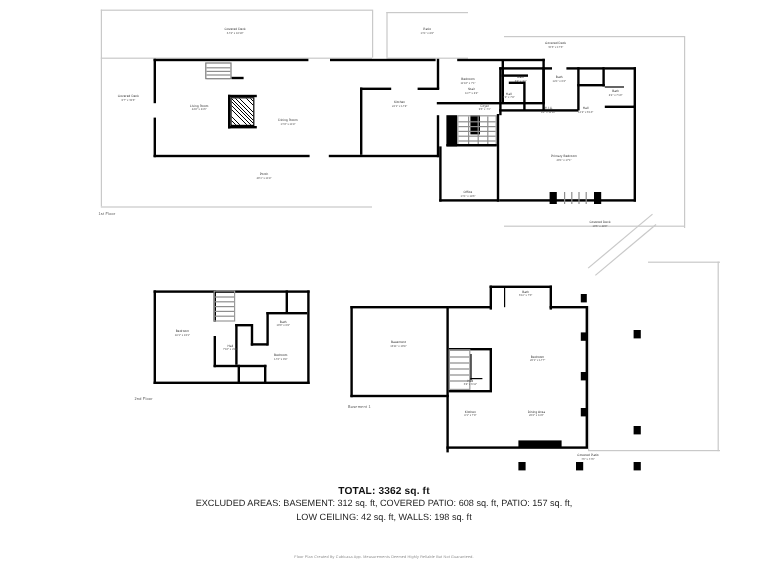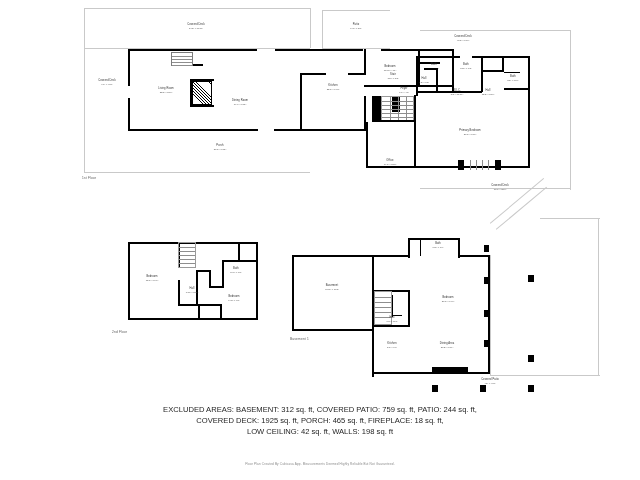--- a/index.html
+++ b/index.html
@@ -388,20 +388,20 @@
     <div class="room-label" style="left:210px;top:164px;">
       <span class="nm">Covered Patio</span>
       <span class="dm">4'5" x 44'5"</span>
     </div>
 
     <div class="floor-cap" style="left:10px;top:122px;">Basement 1</div>
   </div>
 
 
   <div id="summary">
-    <div class="ln">EXCLUDED AREAS: BASEMENT: 312 sq. ft, COVERED PATIO: 759 sq. ft, PATIO: 244 sq. ft,</div>
-    <div class="ln">COVERED DECK: 1925 sq. ft, PORCH: 465 sq. ft, FIREPLACE: 18 sq. ft,</div>
+    <div class="total">TOTAL: 3362 sq. ft</div>
+    <div class="ln">EXCLUDED AREAS: BASEMENT: 312 sq. ft, COVERED PATIO: 608 sq. ft, PATIO: 157 sq. ft,</div>
     <div class="ln">LOW CEILING: 42 sq. ft, WALLS: 198 sq. ft</div>
   </div>
 
   <div id="finePrint">Floor Plan Created By Cubicasa App. Measurements Deemed Highly Reliable But Not Guaranteed.</div>
 
 </div>
 
 </body></html>

